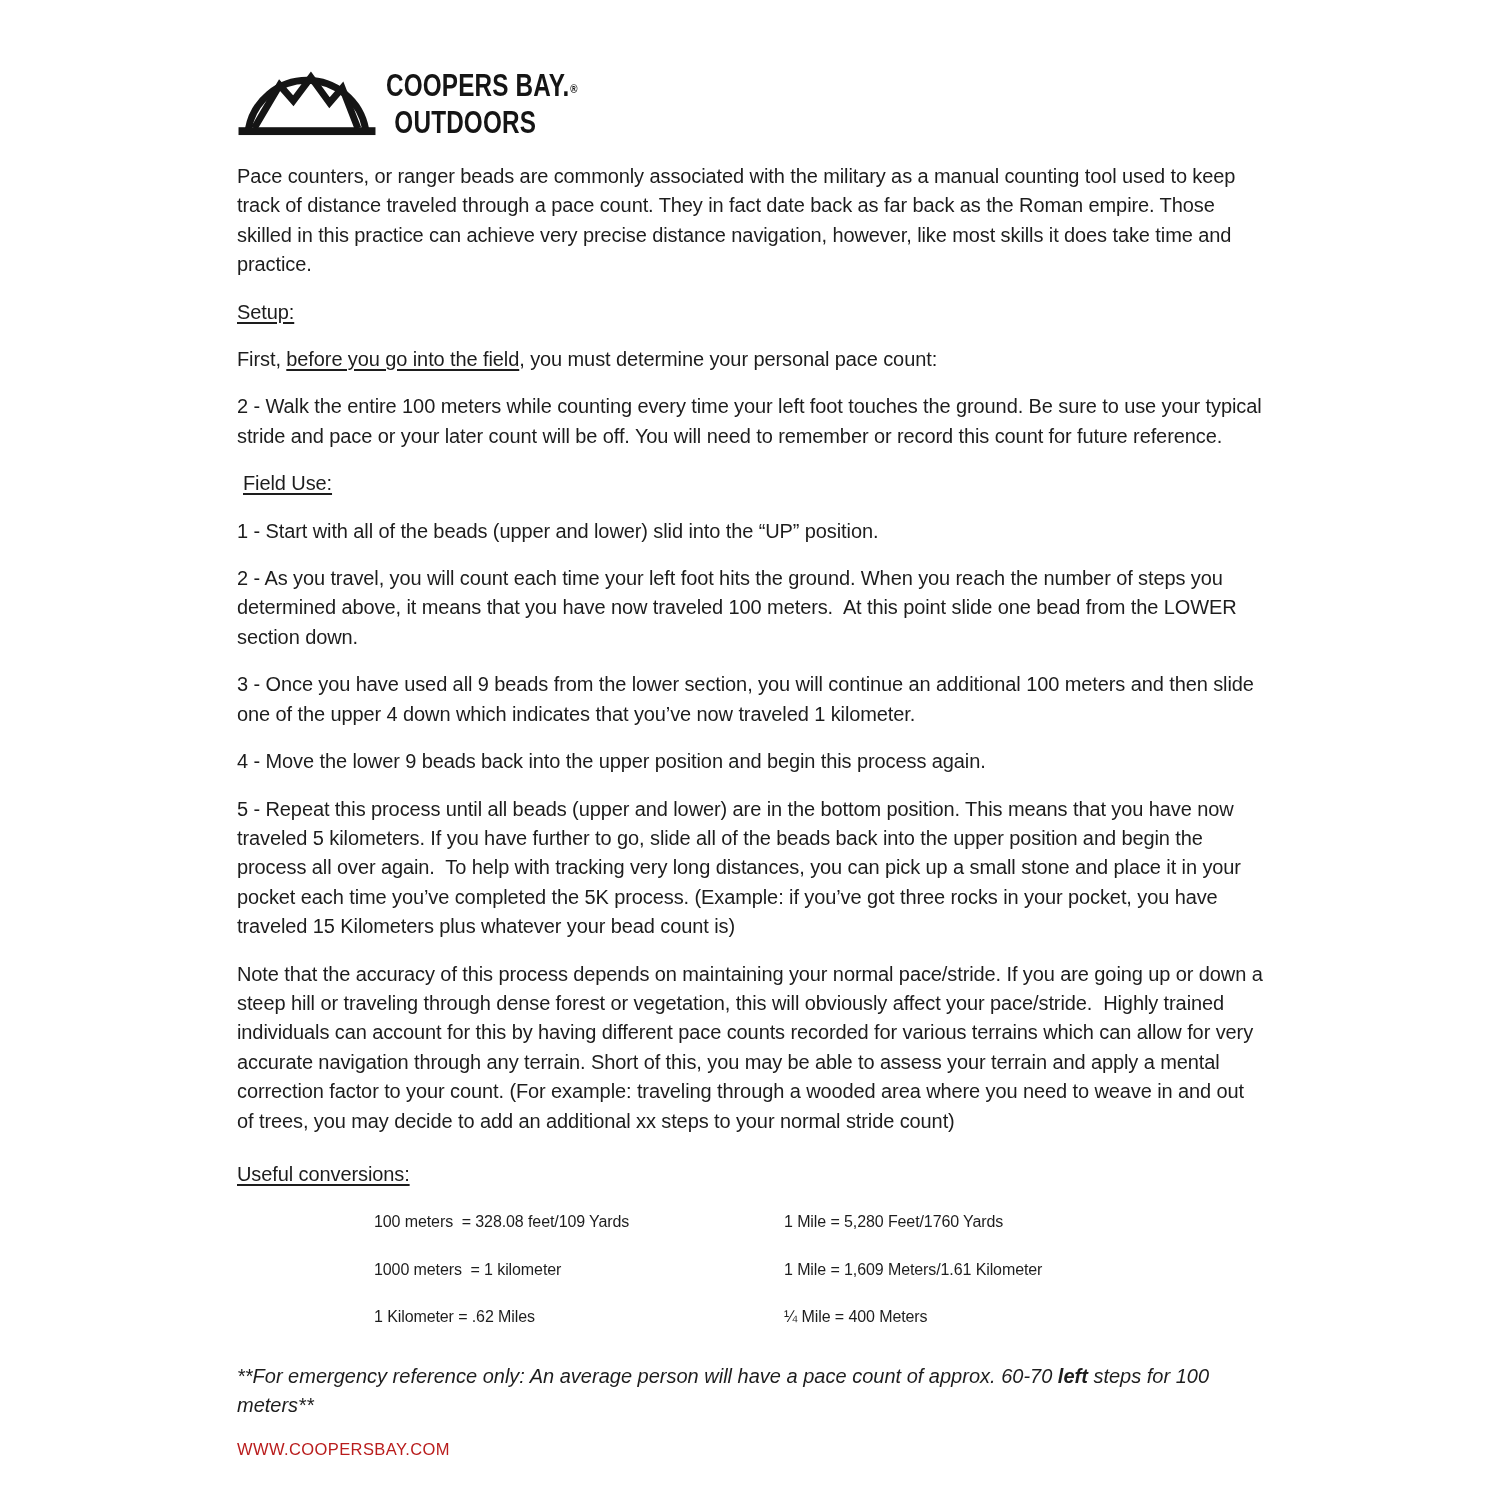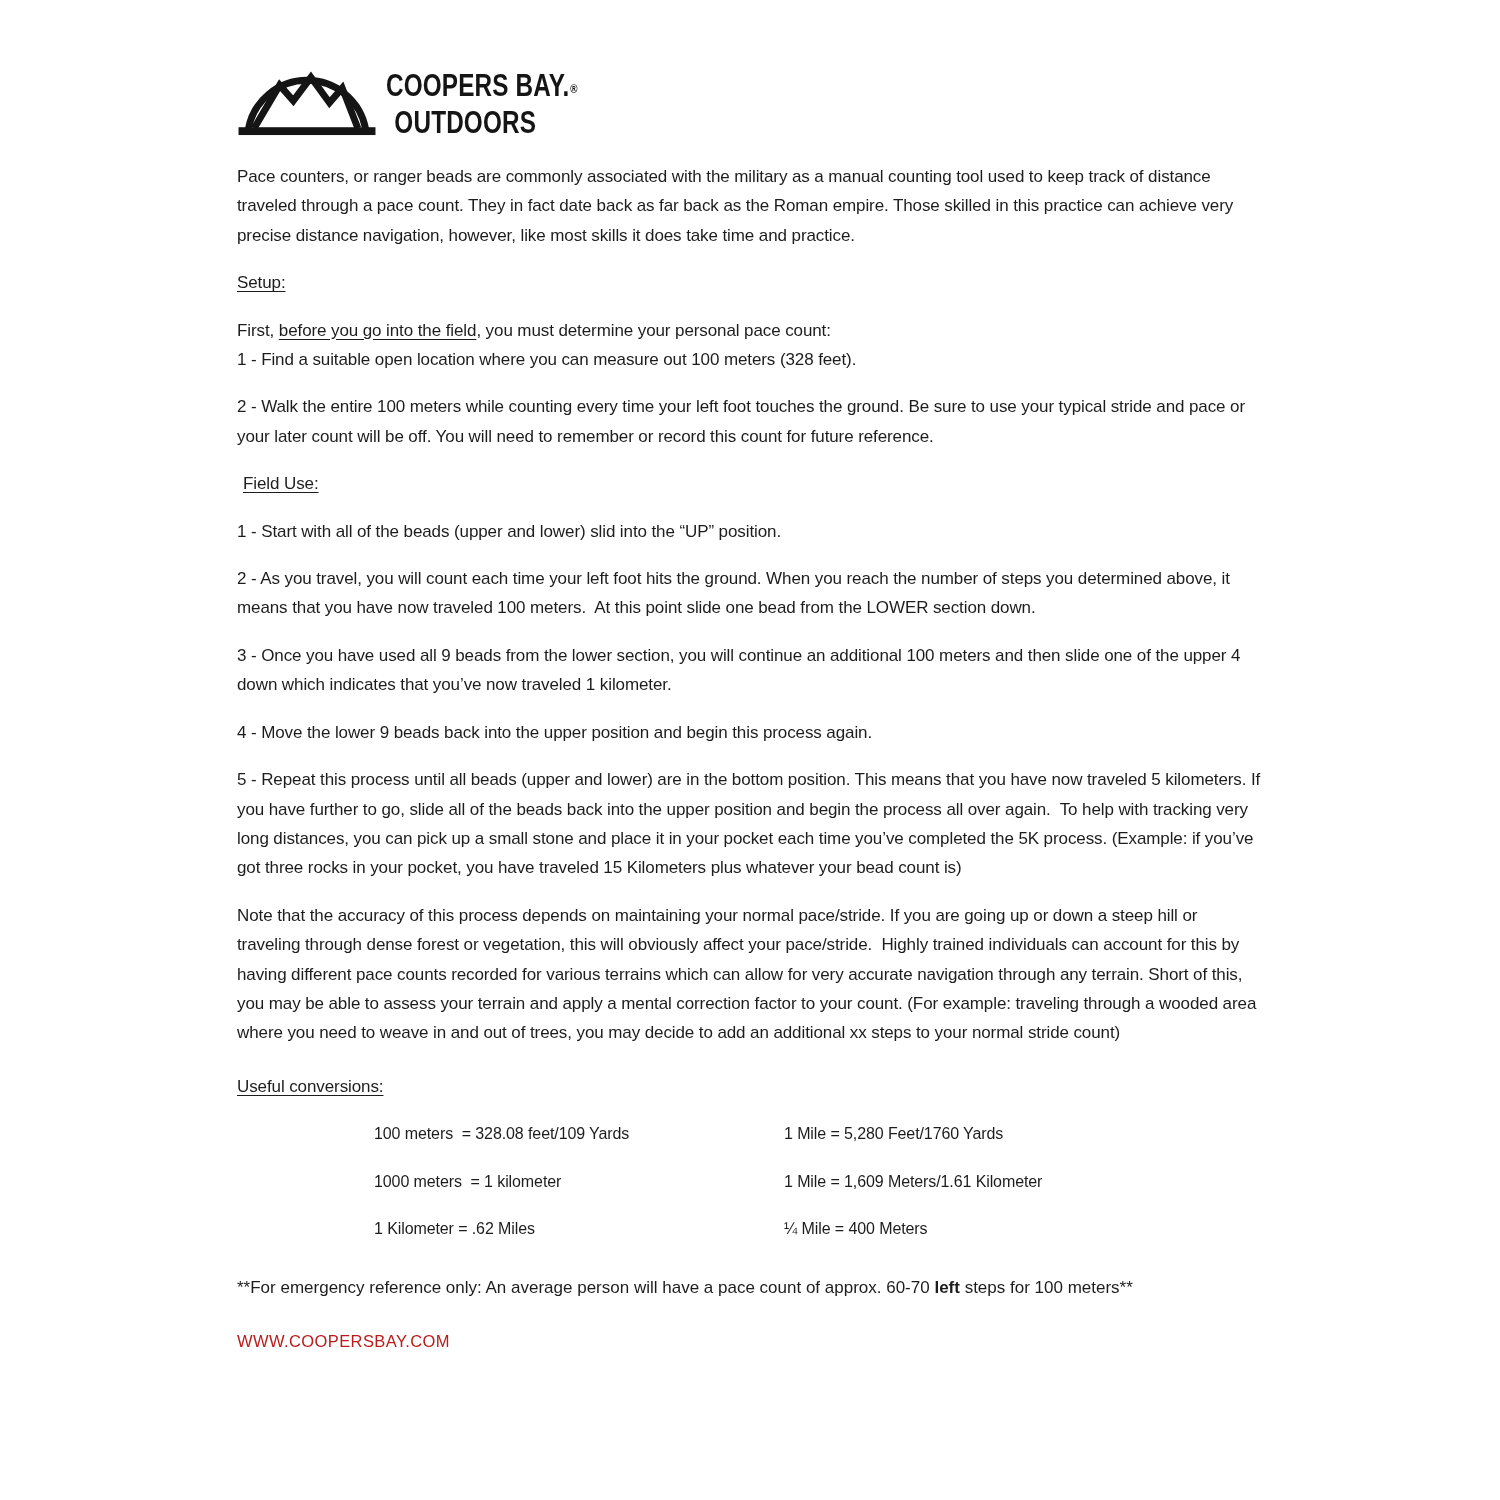--- a/index.html
+++ b/index.html
@@ -25,42 +25,42 @@
     letter-spacing: 0.2px; white-space: nowrap;
     transform: scaleX(0.76); transform-origin: left top;
     color: #151515;
   }
   .wm-line2 { padding-left: 11px; }
   .reg { font-size: 13px; font-weight: bold; position: relative; top: -3px; left: 1px; }
 
   
   .para {
     margin: 0 0 18px 0;
-    font-size: 17px; line-height: 29.4px;
+    font-size: 20px; line-height: 29.4px;
     letter-spacing: -0.1px;
     white-space: pre-wrap;
     color: #1d1d1d;
   }
   .u { text-decoration: underline; text-underline-offset: 3px; }
   .field-use { padding-left: 6px; }
   .center { text-align: left; }
   .conv-heading { margin-top: 24px; }
 
   
   .conv { padding-left: 137px; }
   .conv-row {
     display: grid; grid-template-columns: 410px 1fr;
     margin-bottom: 18px;
     font-size: 16px; line-height: 29.4px;
     letter-spacing: -0.1px;
     white-space: pre-wrap;
   }
 
   
-  .emergency { margin-top: 30px; margin-bottom: 24px; letter-spacing: 0; }
+  .emergency { margin-top: 30px; margin-bottom: 15px; font-style: italic; letter-spacing: 0; }
   .b { font-weight: bold; }
   .website { font-size: 16.5px; letter-spacing: 0.4px; color: #b91c1c; }
 </style>
 </head>
 <body>
 
 <div class="page">
 
   <header class="logo">
     <svg class="logo-icon" viewBox="0 0 140 92" xmlns="http://www.w3.org/2000/svg" aria-hidden="true">
@@ -71,21 +71,21 @@
     <div class="wordmark">
       <div class="wm-line1"><span>COOPERS BAY.</span><span class="reg">®</span></div>
       <div class="wm-line2">OUTDOORS</div>
     </div>
   </header>
 
   <p class="para">Pace counters, or ranger beads are commonly associated with the military as a manual counting tool used to keep track of distance traveled through a pace count. They in fact date back as far back as the Roman empire. Those skilled in this practice can achieve very precise distance navigation, however, like most skills it does take time and practice.</p>
 
   <p class="para"><span class="u">Setup:</span></p>
 
-  <p class="para"><span>First, </span><span class="u">before you go into the field</span><span>, you must determine your personal pace count:</span><br><span>1 - Find a suitable open location where you can measure out 100 meters (328 feet).</span></p>
+  <p class="para"><span>First, </span><span class="u">before you go into the field</span><span>, you must determine your personal pace count:</span><br></p>
 
   <p class="para">2 - Walk the entire 100 meters while counting every time your left foot touches the ground. Be sure to use your typical stride and pace or your later count will be off. You will need to remember or record this count for future reference.</p>
 
   <p class="para field-use"><span class="u">Field Use:</span></p>
 
   <p class="para">1 - Start with all of the beads (upper and lower) slid into the “UP” position.</p>
   <p class="para">2 - As you travel, you will count each time your left foot hits the ground. When you reach the number of steps you determined above, it means that you have now traveled 100 meters.  At this point slide one bead from the LOWER section down.</p>
   <p class="para">3 - Once you have used all 9 beads from the lower section, you will continue an additional 100 meters and then slide one of the upper 4 down which indicates that you’ve now traveled 1 kilometer.</p>
   <p class="para">4 - Move the lower 9 beads back into the upper position and begin this process again.</p>
   <p class="para">5 - Repeat this process until all beads (upper and lower) are in the bottom position. This means that you have now traveled 5 kilometers. If you have further to go, slide all of the beads back into the upper position and begin the process all over again.  To help with tracking very long distances, you can pick up a small stone and place it in your pocket each time you’ve completed the 5K process. (Example: if you’ve got three rocks in your pocket, you have traveled 15 Kilometers plus whatever your bead count is)</p>

